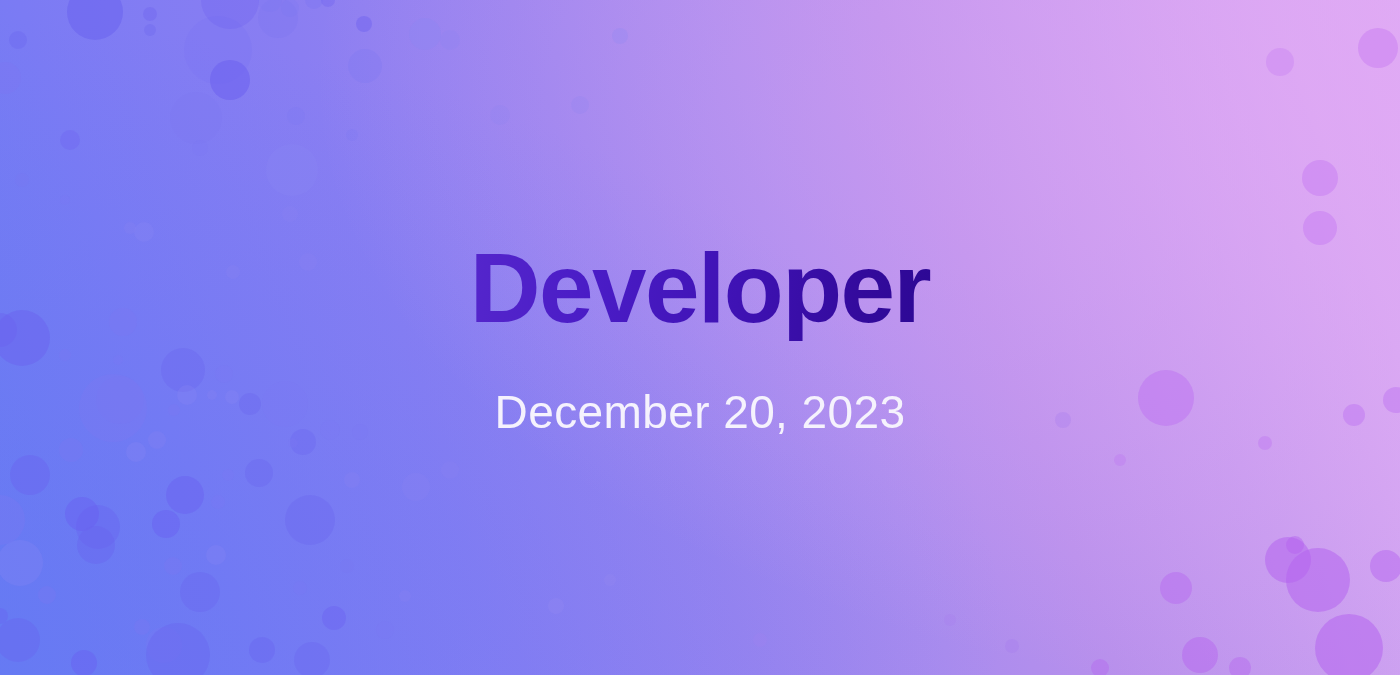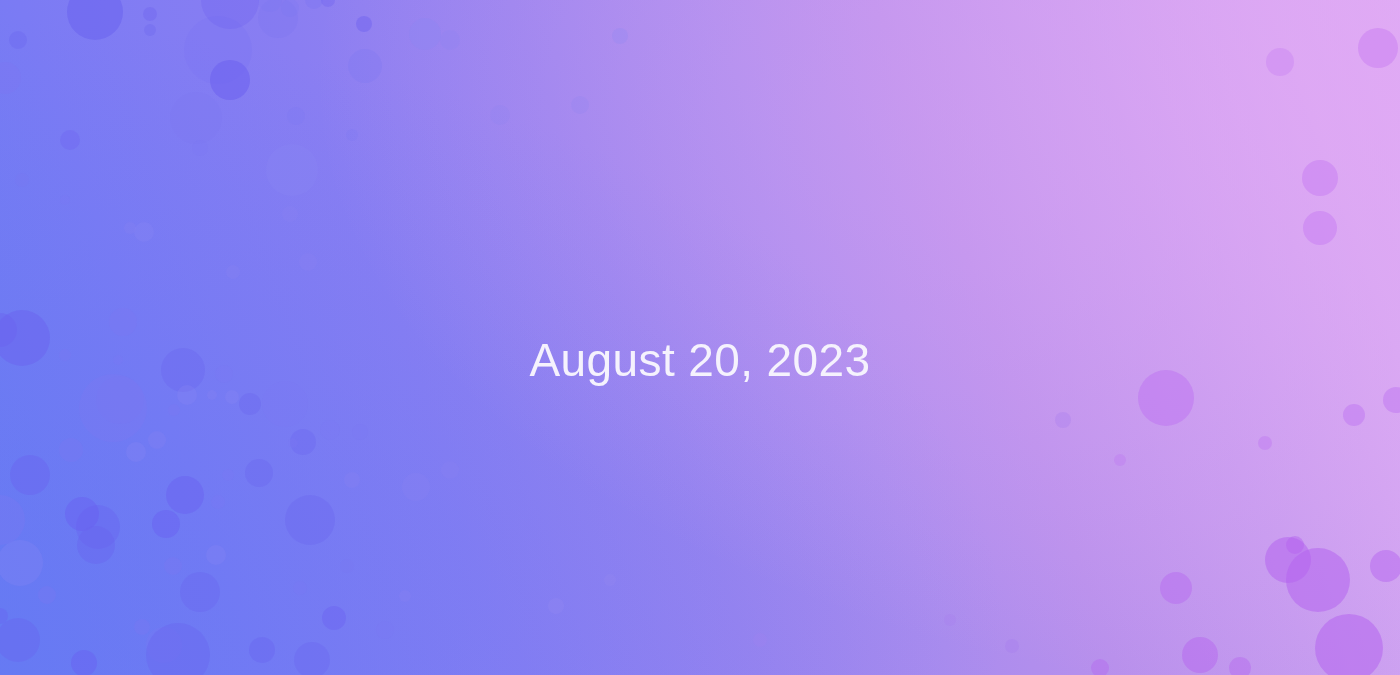--- a/index.html
+++ b/index.html
@@ -199,17 +199,18 @@
       <span style="left: 571px; top: 96px; width: 18px; height: 18px; background: rgb(141, 134, 242); opacity: 0.22;"></span>
       <span style="left: 441px; top: 461px; width: 18px; height: 18px; background: rgb(141, 134, 242); opacity: 0.22;"></span>
       <span style="left: 402px; top: 473px; width: 28px; height: 28px; background: rgb(141, 134, 242); opacity: 0.22;"></span>
       <span style="left: 548px; top: 598px; width: 16px; height: 16px; background: rgb(154, 139, 240); opacity: 0.22;"></span>
       <span style="left: 604px; top: 574px; width: 12px; height: 12px; background: rgb(154, 139, 240); opacity: 0.2;"></span>
       <span style="left: 753px; top: 633px; width: 14px; height: 14px; background: rgb(163, 130, 239); opacity: 0.2;"></span>
     </div>
 
   <div class="content">
     <h1 class="title">
+      <span class="line line1">Developer</span>
     </h1>
-    <div class="date">August 20, 2023</div>
+    <div class="date">December 20, 2023</div>
   </div>
 
 </div>
 
 </body></html>

